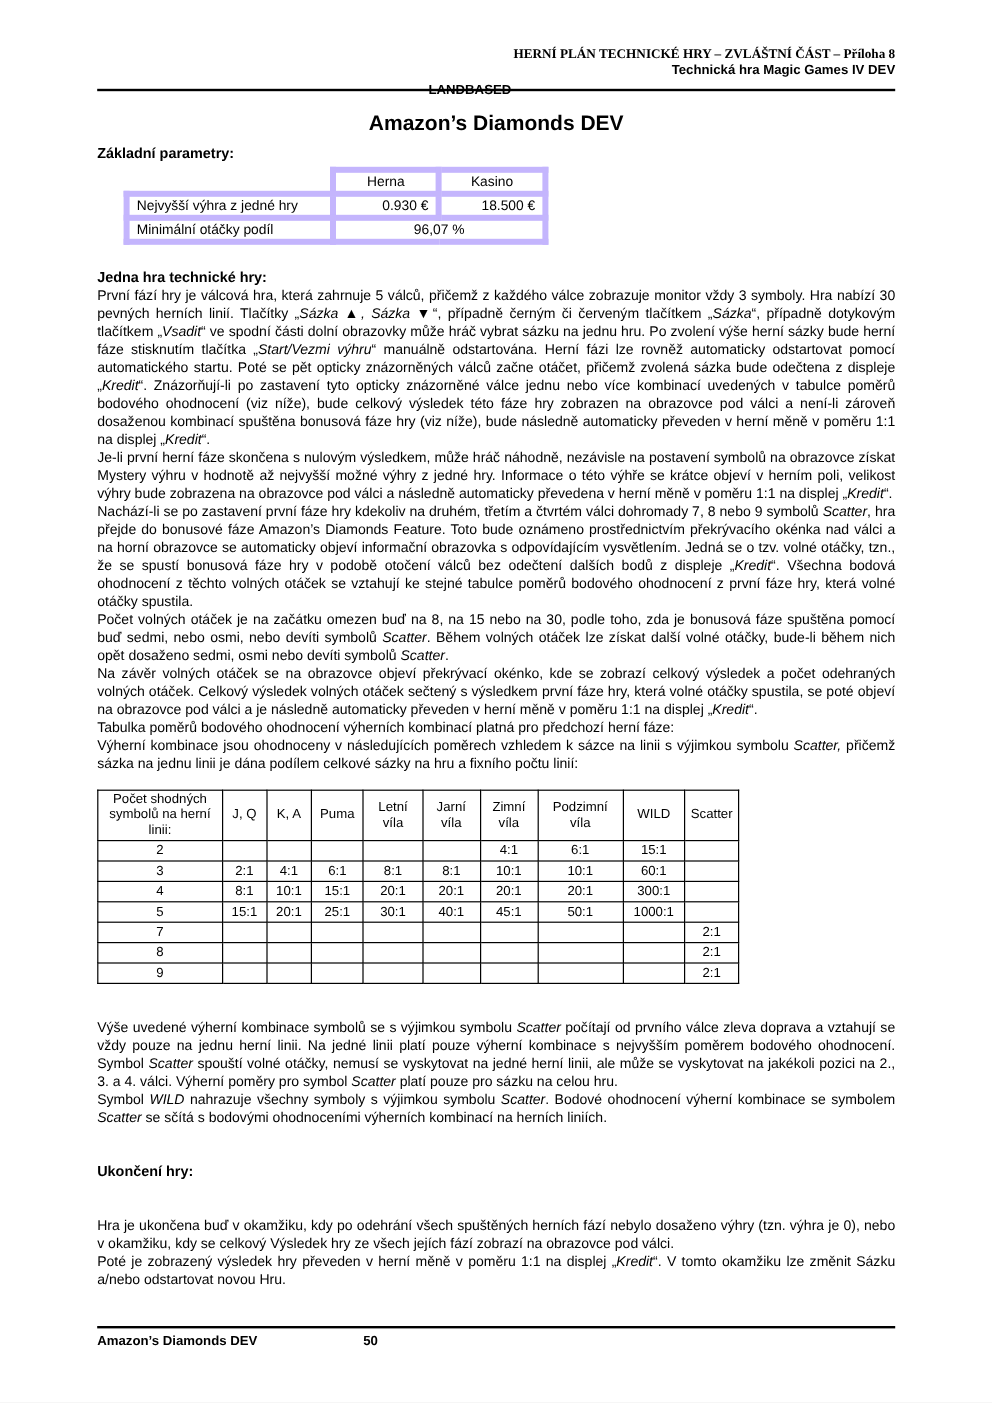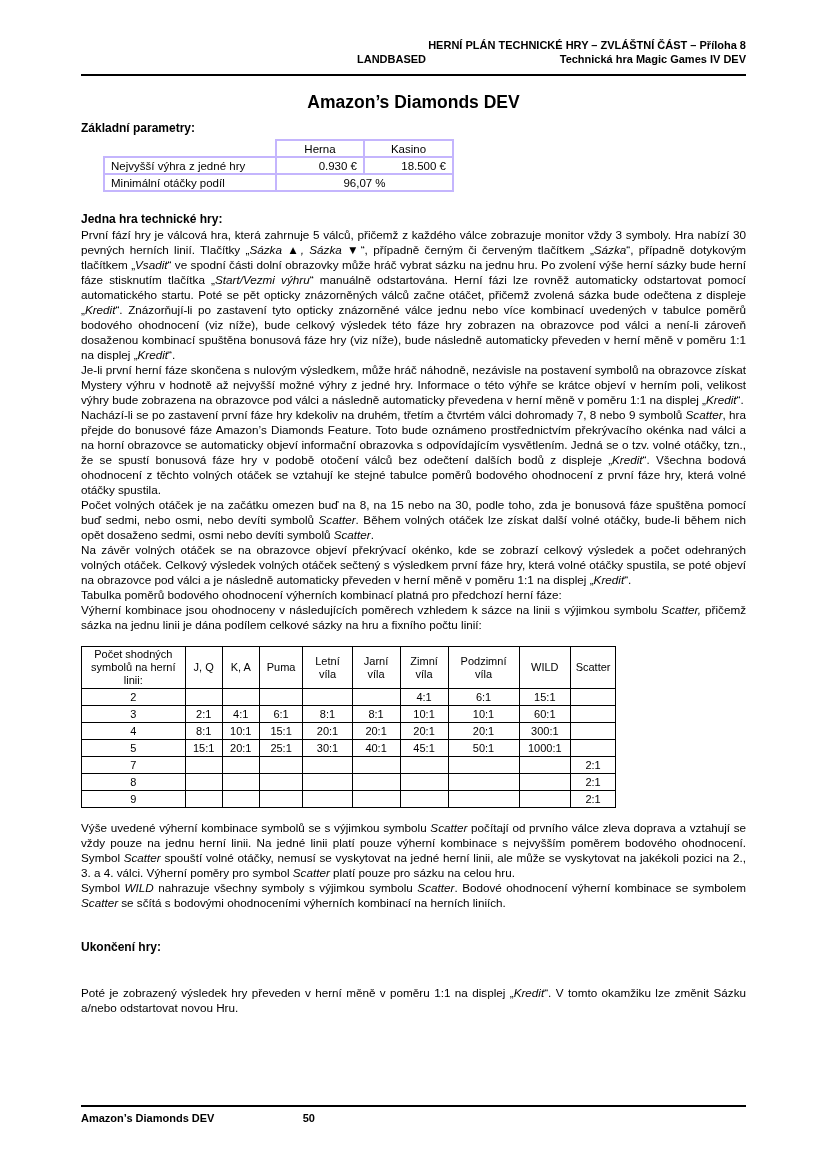--- a/index.html
+++ b/index.html
@@ -1,29 +1,29 @@
 <!DOCTYPE html>
 <html><head>
 <meta charset="utf-8">
 <style>
   html,body{margin:0;padding:0;background:#e8e8e8;}
   .page{
     width:827px;height:1169px;background:#ffffff;position:relative;
     font-family:"Liberation Sans",sans-serif;color:#000;margin:0 auto;
     box-sizing:border-box;padding:38px 81px 0 81px;overflow:hidden;
   }
-  .hdr-line1{text-align:right;font-size:11px;font-weight:bold;line-height:14px;white-space:nowrap;}
+  .hdr-line1{text-align:right;font-size:11px;font-weight:bold;line-height:14px;white-space:nowrap;font-family:Liberation Serif, serif;}
   .hdr-line2{position:relative;text-align:right;font-size:11px;font-weight:bold;line-height:14px;white-space:nowrap;}
-  .hdr-landbased{position:absolute;left:276px;top:0;}
+  .hdr-landbased{position:absolute;left:276px;top:16px;}
   .rule{border:none;border-top:2px solid #000;margin:8px 0 0 0;}
   .doc-title{text-align:center;font-size:17.5px;font-weight:bold;margin-top:16px;line-height:20px;}
   .sec-heading{font-size:12px;font-weight:bold;line-height:15px;}
   .params-heading{margin-top:9px;}
   .ptable{border-collapse:collapse;font-size:11.5px;margin:3px 0 0 22px;}
-  .ptable td{border:2px solid #c4b5fd;height:15px;padding:0 6px;line-height:14px;}
+  .ptable td{border:5px solid #c4b5fd;height:15px;padding:0 6px;line-height:14px;}
   .ptable td.blank{border:none;}
   .ptable td.center{text-align:center;}
   .ptable td.num{text-align:right;}
   .body-text{font-size:11.7px;line-height:15px;text-align:justify;}
   .body-text p{margin:0;}
   .mt1{margin-top:15px;}
   .mt2{margin-top:30px;}
   .game-heading{margin-top:20px;}
   .paytable{border-collapse:collapse;font-size:11px;width:535px;text-align:center;margin-top:14px;}
   .paytable td{border:1px solid #000;padding:1px 2px;height:14px;line-height:13px;}
@@ -191,27 +191,28 @@
           <td class="center"></td>
           <td class="center"></td>
           <td class="center"></td>
           <td class="center"></td>
           <td class="center"></td>
           <td class="center">2:1</td>
         </tr>
       </tbody>
   </table>
 
-  <div class="body-text mt1" style="margin-top:12px;">
+  <div class="body-text mt1" style="margin-top:29px;">
     <p>Výše uvedené výherní kombinace symbolů se s výjimkou symbolu <i>Scatter</i> počítají od prvního válce zleva doprava a vztahují se vždy pouze na jednu herní linii. Na jedné linii platí pouze výherní kombinace s nejvyšším poměrem bodového ohodnocení. Symbol <i>Scatter</i> spouští volné otáčky, nemusí se vyskytovat na jedné herní linii, ale může se vyskytovat na jakékoli pozici na 2., 3. a 4. válci. Výherní poměry pro symbol <i>Scatter</i> platí pouze pro sázku na celou hru.</p>
     <p>Symbol <i>WILD</i> nahrazuje všechny symboly s výjimkou symbolu <i>Scatter</i>. Bodové ohodnocení výherní kombinace se symbolem <i>Scatter</i> se sčítá s bodovými ohodnoceními výherních kombinací na herních liniích.</p>
   </div>
 
   <div class="sec-heading mt2">Ukončení hry:</div>
   <div class="body-text mt2">
+    <p>Hra je ukončena buď v okamžiku, kdy po odehrání všech spuštěných herních fází nebylo dosaženo výhry (tzn. výhra je 0), nebo v okamžiku, kdy se celkový Výsledek hry ze všech jejích fází zobrazí na obrazovce pod válci.</p>
     <p class="mt1">Poté je zobrazený výsledek hry převeden v herní měně v poměru 1:1 na displej „<i>Kredit</i>“. V tomto okamžiku lze změnit Sázku a/nebo odstartovat novou Hru.</p>
   </div>
 
   <div class="footer">
     <hr class="rule" style="margin:0;">
     <div class="footer-row">
       <span class="fl">Amazon’s Diamonds DEV</span>
       <span class="fc">50</span>
       <span class="fr"></span>
     </div>

